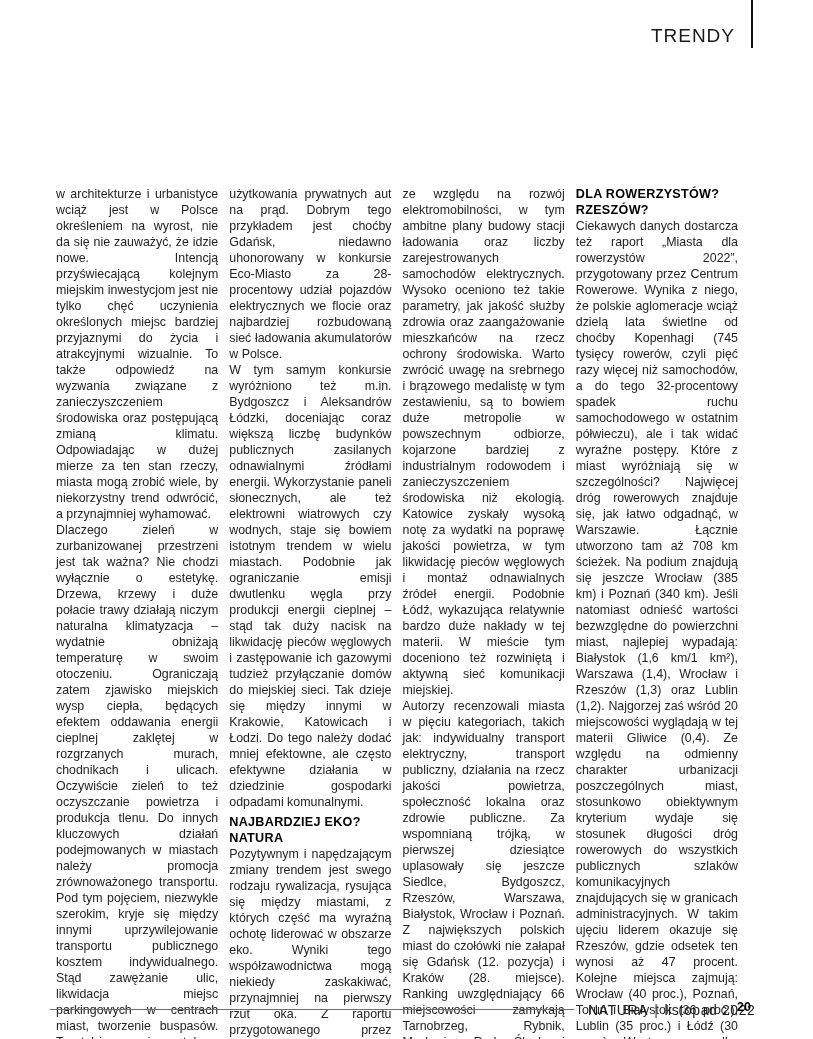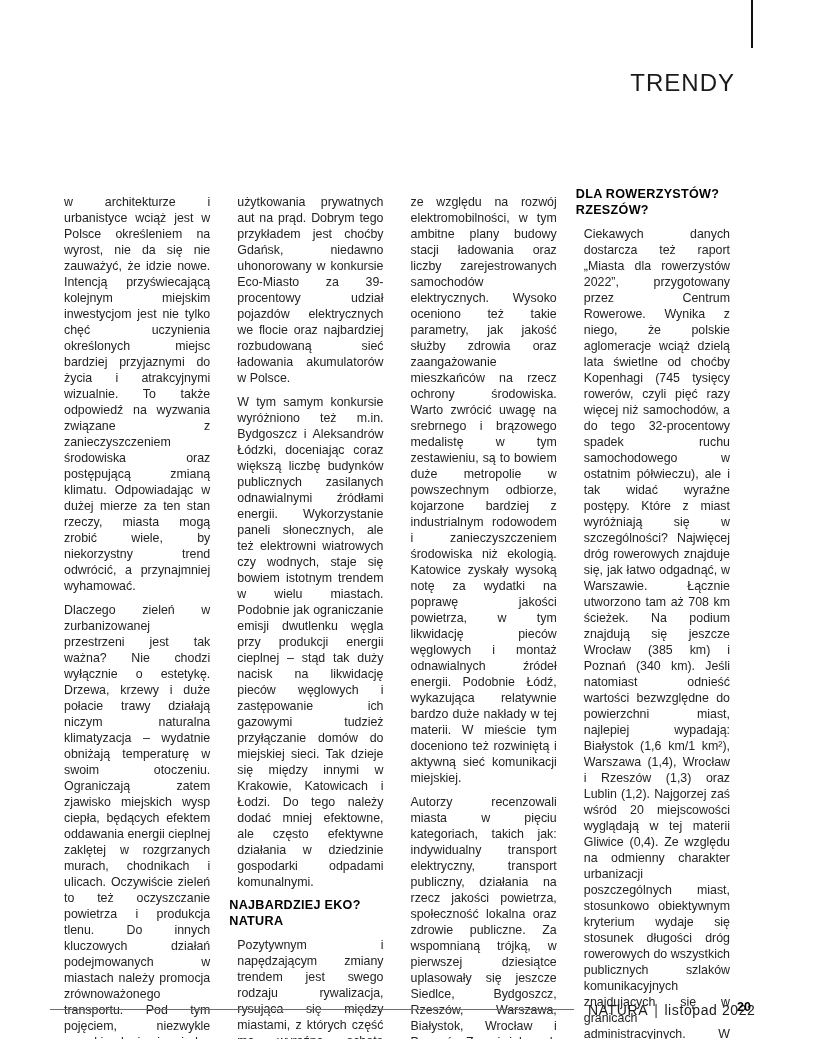--- a/index.html
+++ b/index.html
@@ -14,24 +14,23 @@
     background: #ffffff;
     font-family: "Liberation Sans", sans-serif;
     color: #222222;
     overflow: hidden;
   }
   
   .header-title {
     position: absolute;
     top: 25px;
     right: 78px;
-    font-size: 24px;
+    font-size: 19px;
     letter-spacing: 1px;
     color: #1a1a1a;
-    margin-top: 44px;
   }
   .header-bar {
     position: absolute;
     top: 0;
     left: 751px;
     width: 2px;
     height: 48px;
     background: #111111;
   }
   
@@ -40,21 +39,21 @@
     left: 56px;
     top: 186px;
     width: 682px;
     display: grid;
     grid-template-columns: repeat(4, 1fr);
     column-gap: 11px;
     align-items: start;
   }
   .col { min-width: 0; }
   .col p {
-    margin: 8px;
+    margin: 0;
     font-size: 12.4px;
     line-height: 16px;
     text-align: justify;
     hyphens: auto;
     color: #232323;
   }
   .col h2 {
     margin: 5px 0 0 0;
     font-size: 12.6px;
     line-height: 15.5px;
@@ -104,21 +103,21 @@
     <span class="header-title">TRENDY</span>
     <span class="header-bar"></span>
   </header>
 
   <main class="columns">
     <div class="col">
         <p>w architekturze i urbanistyce wciąż jest w Polsce określeniem na wyrost, nie da się nie zauważyć, że idzie nowe. Intencją przyświecającą kolejnym miejskim inwestycjom jest nie tylko chęć uczynienia określonych miejsc bardziej przyjaznymi do życia i atrakcyjnymi wizualnie. To także odpowiedź na wyzwania związane z zanieczyszczeniem środowiska oraz postępującą zmianą klimatu. Odpowiadając w dużej mierze za ten stan rzeczy, miasta mogą zrobić wiele, by niekorzystny trend odwrócić, a przynajmniej wyhamować.</p>
         <p>Dlaczego zieleń w zurbanizowanej przestrzeni jest tak ważna? Nie chodzi wyłącznie o estetykę. Drzewa, krzewy i duże połacie trawy działają niczym naturalna klimatyzacja – wydatnie obniżają temperaturę w swoim otoczeniu. Ograniczają zatem zjawisko miejskich wysp ciepła, będących efektem oddawania energii cieplnej zaklętej w rozgrzanych murach, chodnikach i ulicach. Oczywiście zieleń to też oczyszczanie powietrza i produkcja tlenu. Do innych kluczowych działań podejmowanych w miastach należy promocja zrównoważonego transportu. Pod tym pojęciem, niezwykle szerokim, kryje się między innymi uprzywilejowanie transportu publicznego kosztem indywidualnego. Stąd zawężanie ulic, likwidacja miejsc parkingowych w centrach miast, tworzenie buspasów. To także wymiana taboru komunalnego na nowy, niezanieczyszczający powietrza, a także tworzenie sprzyjających warunków do</p>
       </div>
     <div class="col">
-        <p>użytkowania prywatnych aut na prąd. Dobrym tego przykładem jest choćby Gdańsk, niedawno uhonorowany w konkursie Eco-Miasto za 39-procentowy udział pojazdów elektrycznych we flocie oraz najbardziej rozbudowaną sieć ładowania akumulatorów w Polsce.</p>
+        <p>użytkowania prywatnych aut na prąd. Dobrym tego przykładem jest choćby Gdańsk, niedawno uhonorowany w konkursie Eco-Miasto za 28-procentowy udział pojazdów elektrycznych we flocie oraz najbardziej rozbudowaną sieć ładowania akumulatorów w Polsce.</p>
         <p>W tym samym konkursie wyróżniono też m.in. Bydgoszcz i Aleksandrów Łódzki, doceniając coraz większą liczbę budynków publicznych zasilanych odnawialnymi źródłami energii. Wykorzystanie paneli słonecznych, ale też elektrowni wiatrowych czy wodnych, staje się bowiem istotnym trendem w wielu miastach. Podobnie jak ograniczanie emisji dwutlenku węgla przy produkcji energii cieplnej – stąd tak duży nacisk na likwidację pieców węglowych i zastępowanie ich gazowymi tudzież przyłączanie domów do miejskiej sieci. Tak dzieje się między innymi w Krakowie, Katowicach i Łodzi. Do tego należy dodać mniej efektowne, ale często efektywne działania w dziedzinie gospodarki odpadami komunalnymi.</p>
         <h2>NAJBARDZIEJ EKO? NATURA</h2>
         <p>Pozytywnym i napędzającym zmiany trendem jest swego rodzaju rywalizacja, rysująca się między miastami, z których część ma wyraźną ochotę liderować w obszarze eko. Wyniki tego współzawodnictwa mogą niekiedy zaskakiwać, przynajmniej na pierwszy rzut oka. Z raportu przygotowanego przez Fundację Schumana „Europolis – miasta na rzecz Europejskiego Zielonego Ładu” wynika, że najbardziej ekologicznymi miastami w Polsce są: Lublin, Katowice i Łódź. Lider rankingu zyskał uznanie m.in.</p>
       </div>
     <div class="col">
         <p>ze względu na rozwój elektromobilności, w tym ambitne plany budowy stacji ładowania oraz liczby zarejestrowanych samochodów elektrycznych. Wysoko oceniono też takie parametry, jak jakość służby zdrowia oraz zaangażowanie mieszkańców na rzecz ochrony środowiska. Warto zwrócić uwagę na srebrnego i brązowego medalistę w tym zestawieniu, są to bowiem duże metropolie w powszechnym odbiorze, kojarzone bardziej z industrialnym rodowodem i zanieczyszczeniem środowiska niż ekologią. Katowice zyskały wysoką notę za wydatki na poprawę jakości powietrza, w tym likwidację pieców węglowych i montaż odnawialnych źródeł energii. Podobnie Łódź, wykazująca relatywnie bardzo duże nakłady w tej materii. W mieście tym doceniono też rozwiniętą i aktywną sieć komunikacji miejskiej.</p>
         <p>Autorzy recenzowali miasta w pięciu kategoriach, takich jak: indywidualny transport elektryczny, transport publiczny, działania na rzecz jakości powietrza, społeczność lokalna oraz zdrowie publiczne. Za wspomnianą trójką, w pierwszej dziesiątce uplasowały się jeszcze Siedlce, Bydgoszcz, Rzeszów, Warszawa, Białystok, Wrocław i Poznań. Z największych polskich miast do czołówki nie załapał się Gdańsk (12. pozycja) i Kraków (28. miejsce). Ranking uwzględniający 66 miejscowości zamykają Tarnobrzeg, Rybnik, Mysłowice, Ruda Śląska i najniżej ocenione Świnoujście. W ostatniej dziesiątce jest aż 7 miast ze Śląska, wyraźnie odstających od stolicy tego regionu, Katowic.</p>
       </div>
     <div class="col">
         <h2>DLA ROWERZYSTÓW? RZESZÓW?</h2>

